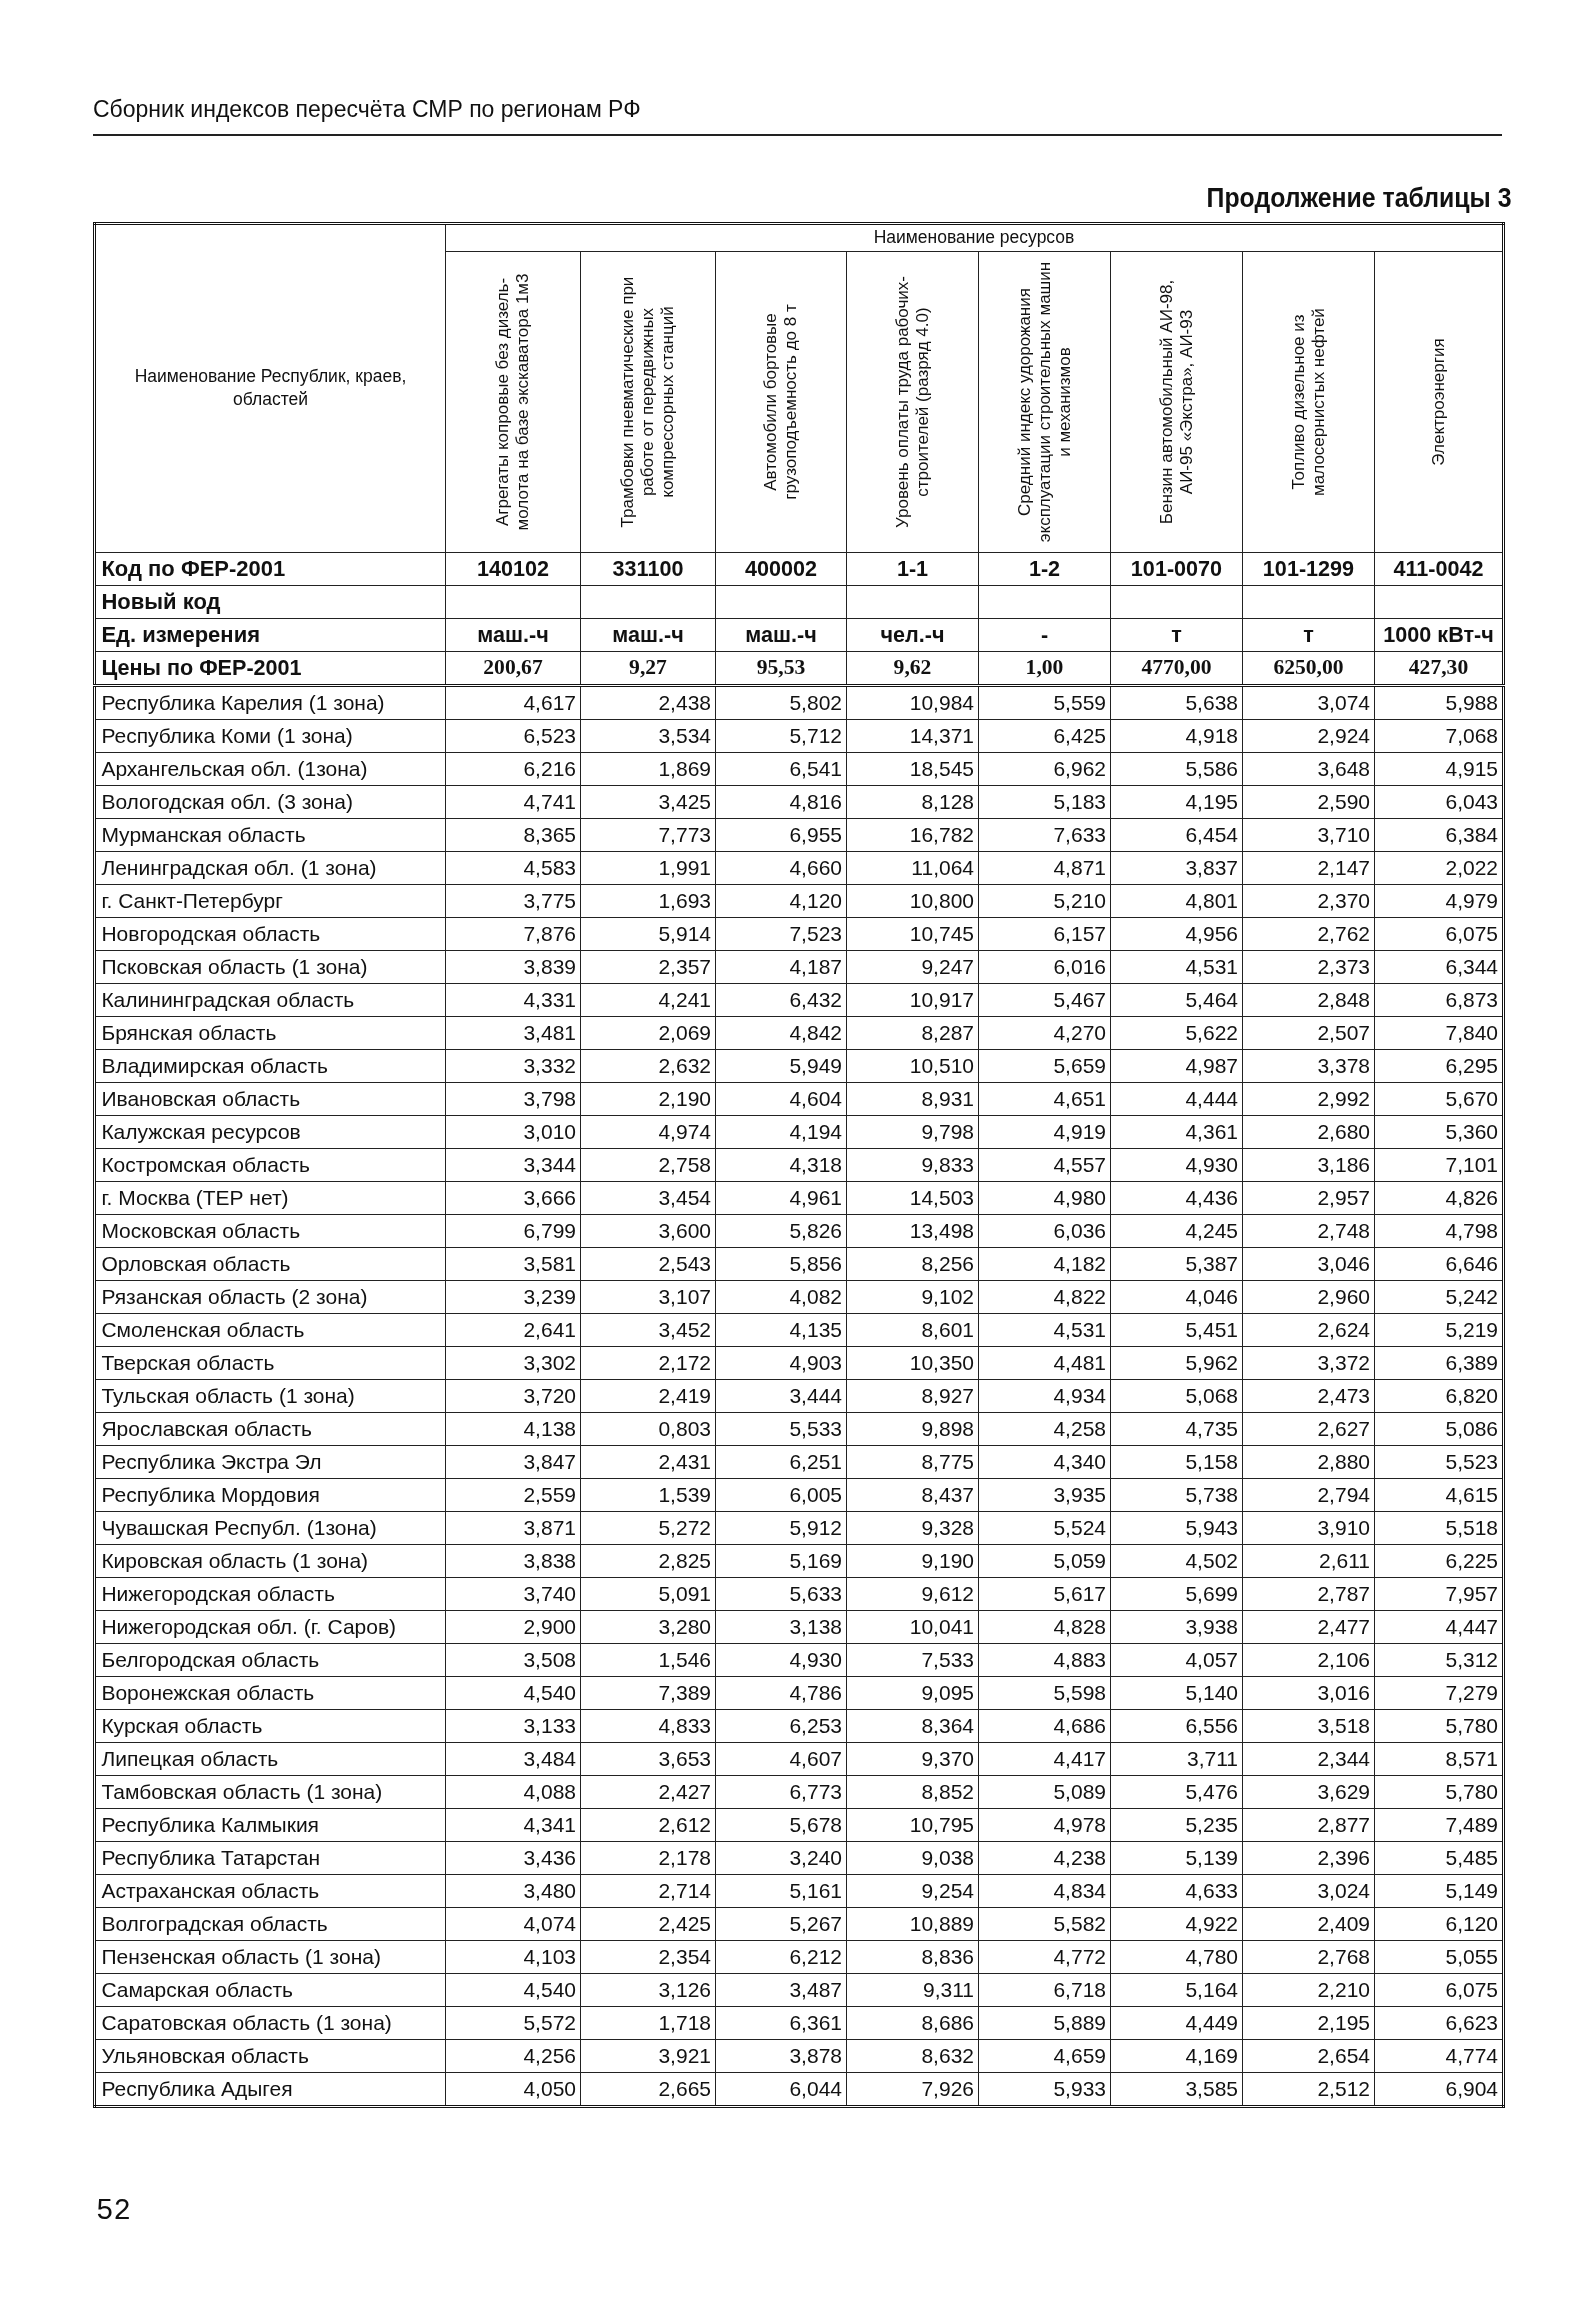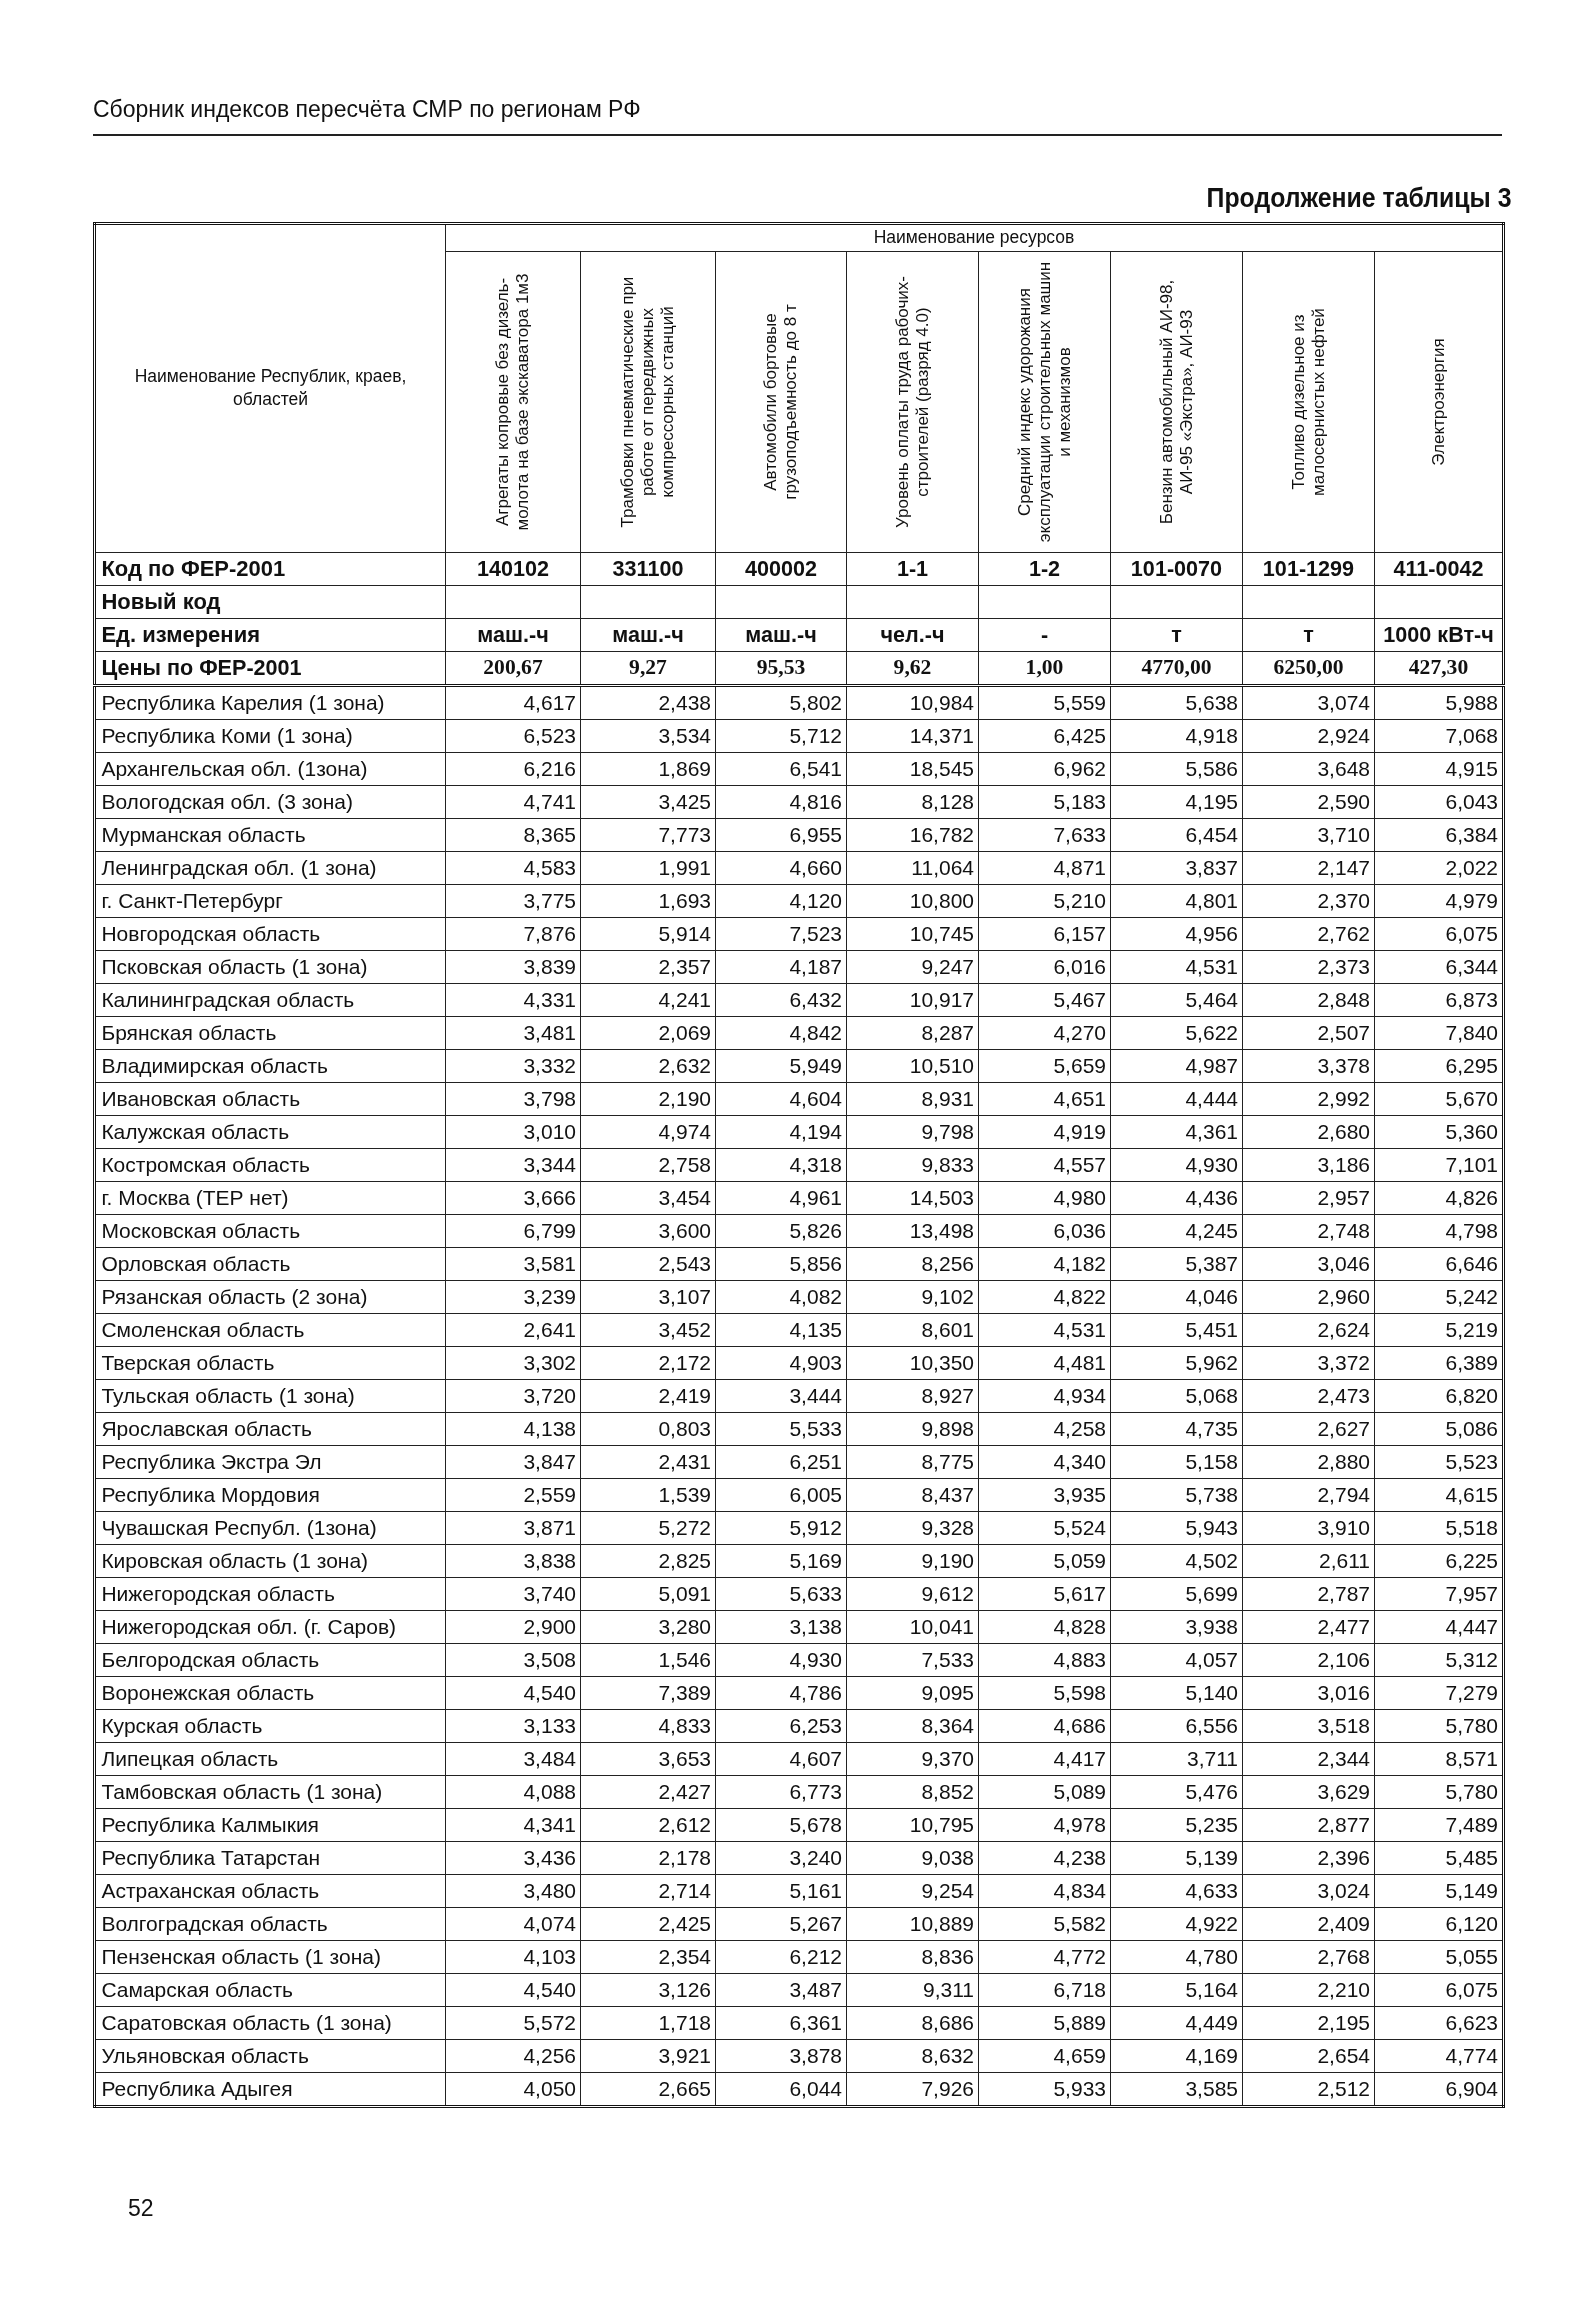--- a/index.html
+++ b/index.html
@@ -39,21 +39,21 @@
     tr.meta td { height: 32px; font-size: 21.6px; font-weight: bold; text-align: center; }
     tr.meta td.label { text-align: left; padding-left: 5.4px; font-size: 22px; }
     tr.meta.price td { font-family: "Liberation Serif", "DejaVu Serif", serif; font-size: 21.6px; }
     tr.meta.price td.label { font-family: "Liberation Sans", "DejaVu Sans", sans-serif; }
     tr.meta.price { border-bottom: 3.4px double #111; }
     tr.meta.price td { border-bottom: 3.4px double #111; }
     tr.data td { height: 32px; font-size: 21px; text-align: right; padding-right: 4px; }
     tr.data td.name { text-align: left; padding-left: 5.4px; padding-right: 0; white-space: nowrap; }
     .page-number {
       position: absolute; left: 96px; top: 2195px;
-      font-family: Liberation Sans, sans-serif; font-size: 23px; margin-left: 32px;
+      font-family: Liberation Mono, monospace; font-size: 29px;
     }
   </style>
 </head>
 <body>
 
 <div class="page-header">Сборник индексов пересчёта СМР  по регионам РФ</div>
 <div class="table-caption">Продолжение таблицы 3</div>
 
 <table class="main">
   <colgroup>
@@ -281,21 +281,21 @@
         <td>3,798</td>
         <td>2,190</td>
         <td>4,604</td>
         <td>8,931</td>
         <td>4,651</td>
         <td>4,444</td>
         <td>2,992</td>
         <td>5,670</td>
       </tr>
       <tr class="data">
-        <td class="name">Калужская область</td>
+        <td class="name">Калужская ресурсов</td>
         <td>3,010</td>
         <td>4,974</td>
         <td>4,194</td>
         <td>9,798</td>
         <td>4,919</td>
         <td>4,361</td>
         <td>2,680</td>
         <td>5,360</td>
       </tr>
       <tr class="data">

